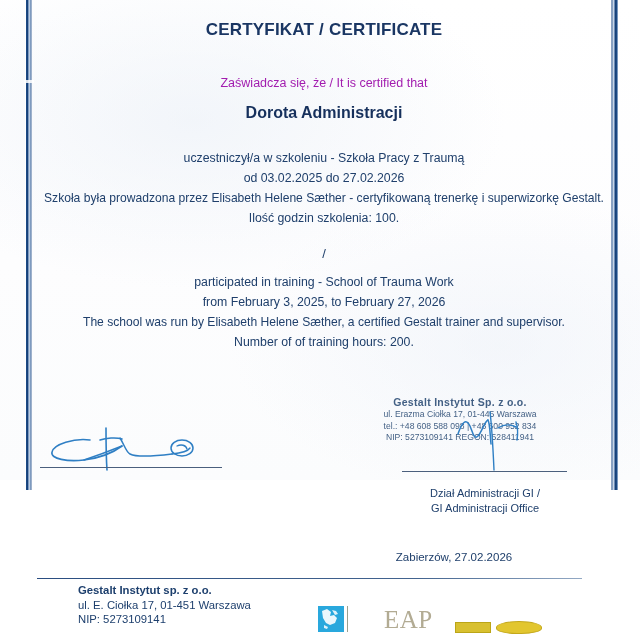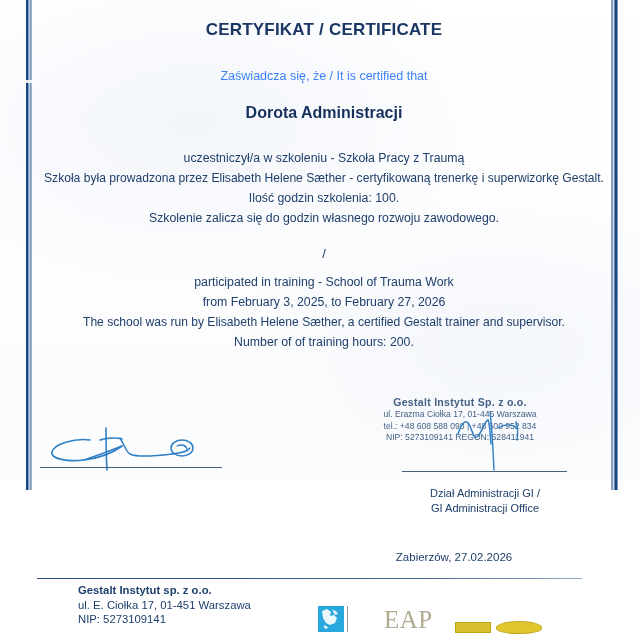--- a/index.html
+++ b/index.html
@@ -86,25 +86,25 @@
     right: 0;
     text-align: center;
     font-size: 17px;
     font-weight: bold;
     letter-spacing: 0.2px;
     color: #1a3663;
   }
 
   .certified-line {
     position: absolute;
-    top: 69px;
+    top: 76px;
     left: 0; right: 0;
     text-align: center;
     font-size: 12.5px;
-    color: #3b82f6;
+    color: #a21caf;
   }
 
   .person-name {
     position: absolute;
     top: 104px;
     left: 0; right: 0;
     text-align: center;
     font-size: 16px;
     font-weight: bold;
     color: #16305c;
@@ -312,23 +312,23 @@
   <div class="content">
 
     <div class="title">CERTYFIKAT / CERTIFICATE</div>
 
     <div class="certified-line">Zaświadcza się, że / It is certified that</div>
 
     <div class="person-name">Dorota Administracji</div>
 
     <div class="block-pl">
       <p>uczestniczył/a w szkoleniu - Szkoła Pracy z Traumą</p>
+      <p>od 03.02.2025 do 27.02.2026</p>
       <p class="wide">Szkoła była prowadzona przez Elisabeth Helene Sæther - certyfikowaną trenerkę i superwizorkę Gestalt.</p>
       <p>Ilość godzin szkolenia: 100.</p>
-      <p>Szkolenie zalicza się do godzin własnego rozwoju zawodowego.</p>
     </div>
 
     <div class="divider-slash">/</div>
 
     <div class="block-en">
       <p>participated in training - School of Trauma Work</p>
       <p>from February 3, 2025, to February 27, 2026</p>
       <p class="wide">The school was run by Elisabeth Helene Sæther, a certified Gestalt trainer and supervisor.</p>
       <p>Number of of training hours: 200.</p>
     </div>

